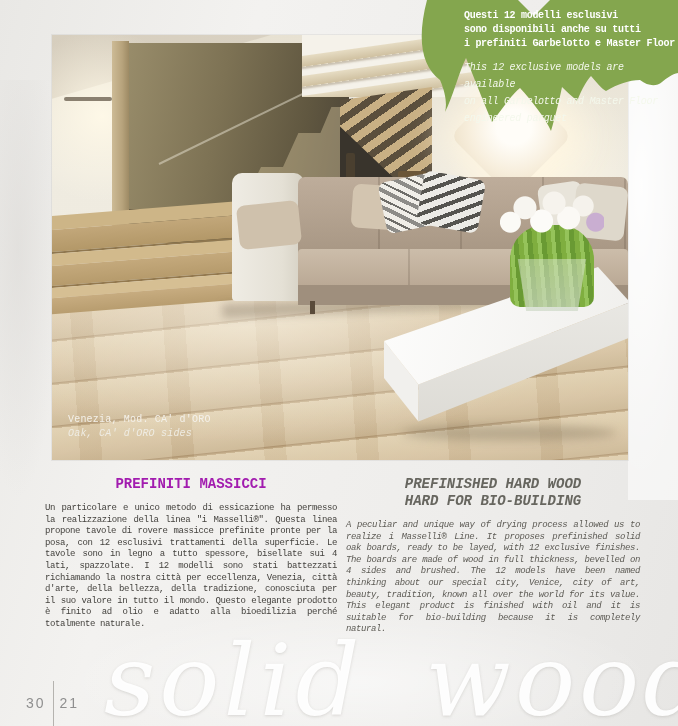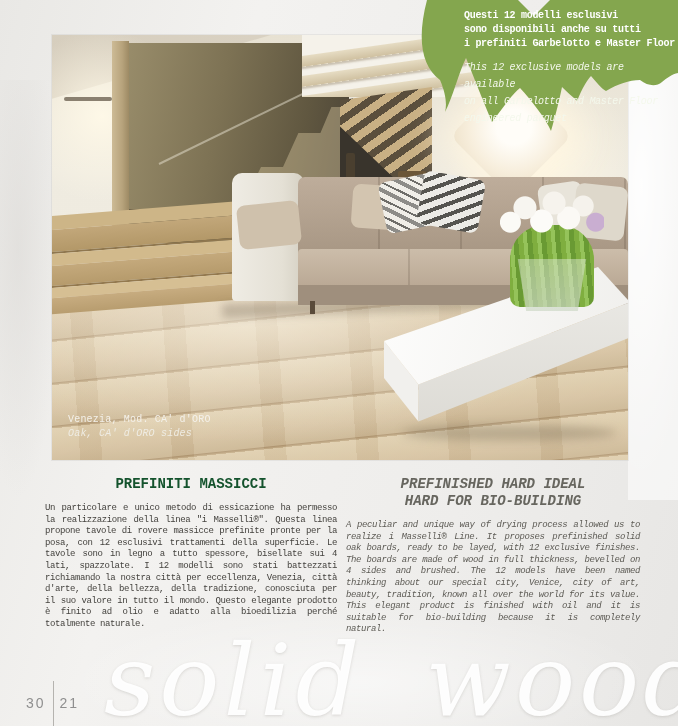--- a/index.html
+++ b/index.html
@@ -125,21 +125,21 @@
   .leaf-svg{left:415px;top:0;width:263px;height:145px;}
   .leaf-text{left:464px;top:9px;width:212px;color:#ffffff;}
   .leaf-it{font-weight:bold;font-size:10px;line-height:14px;letter-spacing:-.3px;white-space:pre-line;}
   .leaf-en{margin-top:8px;font-style:italic;font-size:10px;line-height:17px;letter-spacing:-.3px;
     white-space:pre-line;color:#f4f8ec;}
 
   
   .col{top:476px;}
   .col-it{left:45px;width:292px;}
   .col-en{left:346px;width:294px;}
-  .heading{text-align:center;font-weight:bold;font-size:14px;line-height:17px;color:#14532d;}
+  .heading{text-align:center;font-weight:bold;font-size:14px;line-height:17px;color:#a21caf;}
   .col-en .heading{font-style:italic;color:#67665f;}
   .body-text{margin-top:10px;font-size:9px;line-height:11.6px;letter-spacing:-.4px;
     text-align:justify;color:#44423e;}
   .col-en .body-text{font-style:italic;color:#5d5b55;}
 
   
   .watermark{left:104px;top:622px;width:600px;font-family:"DejaVu Serif",serif;font-style:italic;
     font-size:100px;color:rgba(255,255,255,.95);letter-spacing:4px;word-spacing:26px;white-space:nowrap;
     text-shadow:0 1px 3px rgba(160,158,152,.35);}
   .pagenums{left:26px;top:695px;display:flex;gap:14px;font-family:"Liberation Sans",sans-serif;
@@ -243,21 +243,21 @@
 
 <div class="abs col col-it">
   <div class="heading">
     <div>PREFINITI MASSICCI</div>
   </div>
   <div class="body-text">Un particolare e unico metodo di essicazione ha permesso la realizzazione della linea "i Masselli®". Questa linea propone tavole di rovere massicce prefinite pronte per la posa, con 12 esclusivi trattamenti della superficie. Le tavole sono in legno a tutto spessore, bisellate sui 4 lati, spazzolate. I 12 modelli sono stati battezzati richiamando la nostra città per eccellenza, Venezia, città d'arte, della bellezza, della tradizione, conosciuta per il suo valore in tutto il mondo. Questo elegante prodotto è finito ad olio e adatto alla bioedilizia perché totalmente naturale.</div>
 </div>
 
 <div class="abs col col-en">
   <div class="heading">
-    <div>PREFINISHED HARD IDEAL</div>
+    <div>PREFINISHED HARD WOOD</div>
     <div>HARD FOR BIO-BUILDING</div>
   </div>
   <div class="body-text">A peculiar and unique way of drying process allowed us to realize i Masselli® Line. It proposes prefinished solid oak boards, ready to be layed, with 12 exclusive finishes. The boards are made of wood in full thickness, bevelled on 4 sides and brushed. The 12 models have been named thinking about our special city, Venice, city of art, beauty, tradition, known all over the world for its value. This elegant product is finished with oil and it is suitable for bio-building because it is completely natural.</div>
 </div>
 
 <div class="abs watermark">solid wood</div>
 <div class="abs pagenum-divider"></div>
 <div class="abs pagenums">
   <span>30</span>
   <span>21</span>

